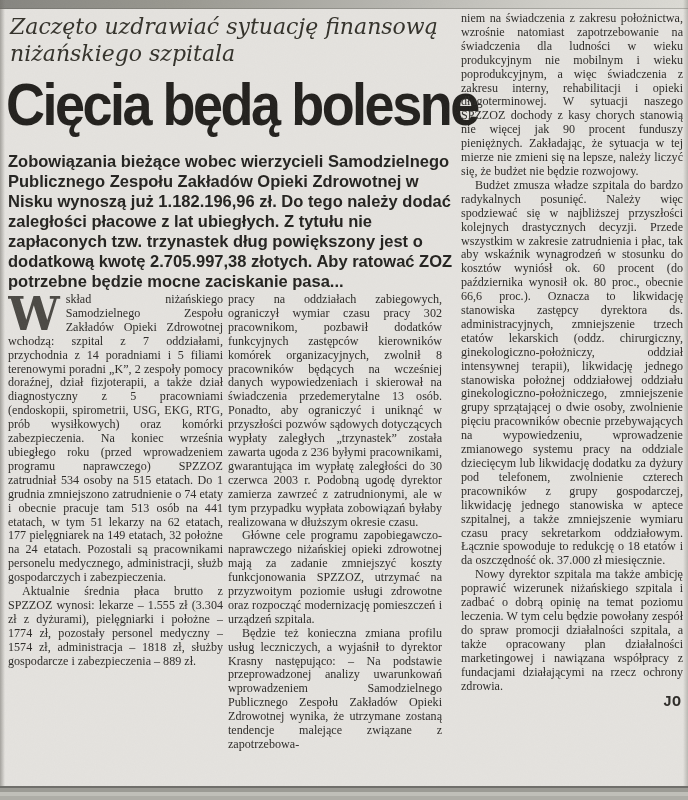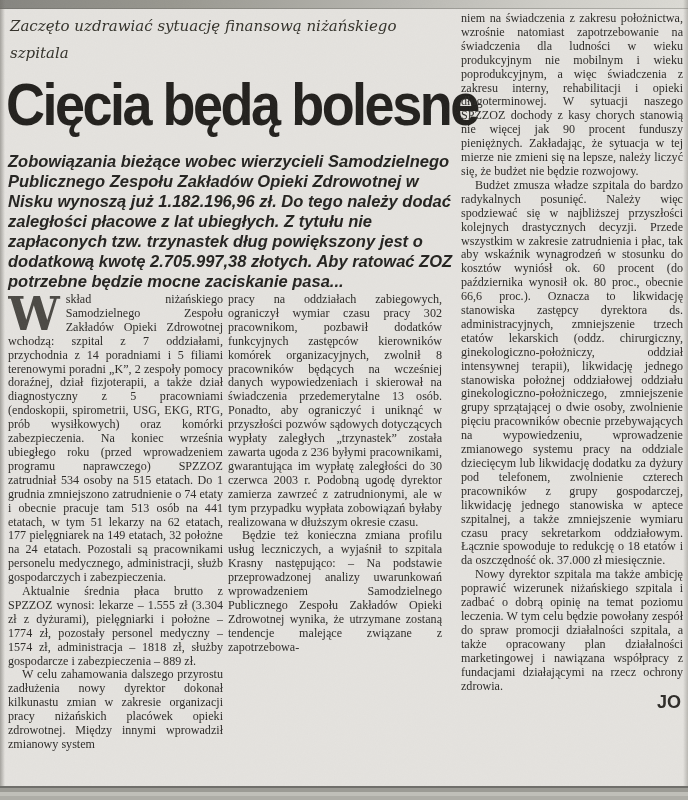--- a/index.html
+++ b/index.html
@@ -25,84 +25,83 @@
     position:absolute;left:0;top:0;width:5px;height:800px;
     background:linear-gradient(to right,rgba(110,108,102,.55),rgba(110,108,102,0));
   }
   .scan-right{
     position:absolute;right:0;top:0;width:5px;height:800px;
     background:linear-gradient(to left,rgba(120,118,112,.4),rgba(120,118,112,0));
   }
   .kicker{
     position:absolute;left:10px;top:13px;width:430px;
     font-family:"DejaVu Serif",serif;font-style:italic;
-    font-size:15px;line-height:27px;color:#323029;
+    font-size:22px;line-height:27px;color:#323029;
   }
   .headline{
     position:absolute;left:6px;top:70px;margin:0;width:460px;
     font-family:"Liberation Sans","DejaVu Sans",sans-serif;
     font-weight:bold;font-size:54px;letter-spacing:-2.5px;
     transform:scaleY(1.1);transform-origin:left top;
     color:#211f1c;white-space:nowrap;
   }
   .lead{
     position:absolute;left:8px;top:151px;width:452px;
     font-family:"Liberation Sans","DejaVu Sans",sans-serif;
     font-weight:bold;font-size:16.5px;line-height:20px;
     color:#23221f;
-    font-style:italic;
   }
   .col{
     position:absolute;
     font-size:12.1px;line-height:13.9px;
     text-align:justify;color:#2c2a27;
     overflow:hidden;
   }
   .col p{margin:0;}
   .col p.indent{text-indent:14px;}
   .col1{left:8px;top:293px;width:215px;height:494px;}
   .col2{left:228px;top:293px;width:214px;height:494px;}
   .col3{left:461px;top:12px;width:222px;height:778px;}
   .quote{}
   .dropcap{
     float:left;
     font-family:"DejaVu Serif",serif;font-weight:bold;
     font-size:46px;line-height:38px;
     margin:2px 6px 0 0;color:#4a4843;
   }
   .signature{
-    text-align:right;font-weight:bold;font-size:18px;
+    text-align:right;font-weight:bold;font-size:15px;
     margin-top:3px;padding-right:2px;color:#2c2a27;
-    font-family:Liberation Sans, sans-serif;
+    font-family:Liberation Mono, monospace;
   }
 </style>
 </head>
 <body>
 
 <div class="page">
 
   <div class="scan-top"></div>
   <div class="scan-left"></div>
   <div class="scan-right"></div>
 
   <div class="kicker">Zaczęto uzdrawiać sytuację finansową niżańskiego szpitala</div>
 
   <h1 class="headline">Cięcia będą bolesne</h1>
 
   <div class="lead">Zobowiązania bieżące wobec wierzycieli Samodzielnego Publicznego Zespołu Zakładów Opieki Zdrowotnej w Nisku wynoszą już 1.182.196,96 zł. Do tego należy dodać zaległości płacowe z lat ubiegłych. Z tytułu nie zapłaconych tzw. trzynastek dług powiększony jest o dodatkową kwotę 2.705.997,38 złotych. Aby ratować ZOZ potrzebne będzie mocne zaciskanie pasa...</div>
 
   <div class="col col1">
     <p><span class="dropcap">W</span><span>skład niżańskiego Samodzielnego Zespołu Zakładów Opieki Zdrowotnej wchodzą: szpital z 7 oddziałami, przychodnia z 14 poradniami i 5 filiami terenowymi poradni „K”, 2 zespoły pomocy doraźnej, dział fizjoterapii, a także dział diagnostyczny z 5 pracowniami (endoskopii, spirometrii, USG, EKG, RTG, prób wysiłkowych) oraz komórki zabezpieczenia. Na koniec września ubiegłego roku (przed wprowadzeniem programu naprawczego) SPZZOZ zatrudniał 534 osoby na 515 etatach. Do 1 grudnia zmniejszono zatrudnienie o 74 etaty i obecnie pracuje tam 513 osób na 441 etatach, w tym 51 lekarzy na 62 etatach, 177 pielęgniarek na 149 etatach, 32 położne na 24 etatach. Pozostali są pracownikami personelu medycznego, administracji, służb gospodarczych i zabezpieczenia.</span></p>
     <p class="indent">Aktualnie średnia płaca brutto z SPZZOZ wynosi: lekarze – 1.555 zł (3.304 zł z dyżurami), pielęgniarki i położne – 1774 zł, pozostały personel medyczny – 1574 zł, administracja – 1818 zł, służby gospodarcze i zabezpieczenia – 889 zł.</p>
-    <p class="indent">W celu zahamowania dalszego przyrostu zadłużenia nowy dyrektor dokonał kilkunastu zmian w zakresie organizacji pracy niżańskich placówek opieki zdrowotnej. Między innymi wprowadził zmianowy system</p>
   </div>
 
   <div class="col col2">
     <p>pracy na oddziałach zabiegowych, ograniczył wymiar czasu pracy 302 pracownikom, pozbawił dodatków funkcyjnych zastępców kierowników komórek organizacyjnych, zwolnił 8 pracowników będących na wcześniej danych wypowiedzeniach i skierował na świadczenia przedemerytalne 13 osób. Ponadto, aby ograniczyć i uniknąć w przyszłości pozwów sądowych dotyczących wypłaty zaległych „trzynastek” została zawarta ugoda z 236 byłymi pracownikami, gwarantująca im wypłatę zaległości do 30 czerwca 2003 r. Podobną ugodę dyrektor zamierza zawrzeć z zatrudnionymi, ale w tym przypadku wypłata zobowiązań byłaby realizowana w dłuższym okresie czasu.</p>
-    <p class="indent"><span>Będzie też konieczna zmiana profilu usług leczniczych, a wyjaśnił to szpitala Krasny następująco: – </span><span class="quote">Na podstawie przeprowadzonej analizy uwarunkowań wprowadzeniem Samodzielnego Publicznego Zespołu Zakładów Opieki Zdrowotnej wynika, że utrzymane zostaną tendencje malejące związane z zapotrzebowa-</span></p>
+    <p class="indent">Główne cele programu zapobiegawczo-naprawczego niżańskiej opieki zdrowotnej mają za zadanie zmniejszyć koszty funkcjonowania SPZZOZ, utrzymać na przyzwoitym poziomie usługi zdrowotne oraz rozpocząć modernizację pomieszczeń i urządzeń szpitala.</p>
+    <p class="indent"><span>Będzie też konieczna zmiana profilu usług leczniczych, a wyjaśnił to dyrektor Krasny następująco: – </span><span class="quote">Na podstawie przeprowadzonej analizy uwarunkowań wprowadzeniem Samodzielnego Publicznego Zespołu Zakładów Opieki Zdrowotnej wynika, że utrzymane zostaną tendencje malejące związane z zapotrzebowa-</span></p>
   </div>
 
   <div class="col col3">
     <p class="quote">niem na świadczenia z zakresu położnictwa, wzrośnie natomiast zapotrzebowanie na świadczenia dla ludności w wieku produkcyjnym nie mobilnym i wieku poprodukcyjnym, a więc świadczenia z zakresu interny, rehabilitacji i opieki długoterminowej. W sytuacji naszego SPZZOZ dochody z kasy chorych stanowią nie więcej jak 90 procent funduszy pieniężnych. Zakładając, że sytuacja w tej mierze nie zmieni się na lepsze, należy liczyć się, że budżet nie będzie rozwojowy.</p>
     <p class="indent">Budżet zmusza władze szpitala do bardzo radykalnych posunięć. Należy więc spodziewać się w najbliższej przyszłości kolejnych drastycznych decyzji. Przede wszystkim w zakresie zatrudnienia i płac, tak aby wskaźnik wynagrodzeń w stosunku do kosztów wyniósł ok. 60 procent (do października wynosił ok. 80 proc., obecnie 66,6 proc.). Oznacza to likwidację stanowiska zastępcy dyrektora ds. administracyjnych, zmniejszenie trzech etatów lekarskich (oddz. chirurgiczny, ginekologiczno-położniczy, oddział intensywnej terapii), likwidację jednego stanowiska położnej oddziałowej oddziału ginekologiczno-położniczego, zmniejszenie grupy sprzątającej o dwie osoby, zwolnienie pięciu pracowników obecnie przebywających na wypowiedzeniu, wprowadzenie zmianowego systemu pracy na oddziale dziecięcym lub likwidację dodatku za dyżury pod telefonem, zwolnienie czterech pracowników z grupy gospodarczej, likwidację jednego stanowiska w aptece szpitalnej, a także zmniejszenie wymiaru czasu pracy sekretarkom oddziałowym. Łącznie spowoduje to redukcję o 18 etatów i da oszczędność ok. 37.000 zł miesięcznie.</p>
     <p class="indent">Nowy dyrektor szpitala ma także ambicję poprawić wizerunek niżańskiego szpitala i zadbać o dobrą opinię na temat poziomu leczenia. W tym celu będzie powołany zespół do spraw promocji działalności szpitala, a także opracowany plan działalności marketingowej i nawiązana współpracy z fundacjami działającymi na rzecz ochrony zdrowia.</p>
     <div class="signature">JO</div>
   </div>
 
   <svg class="grain" xmlns="http://www.w3.org/2000/svg">

